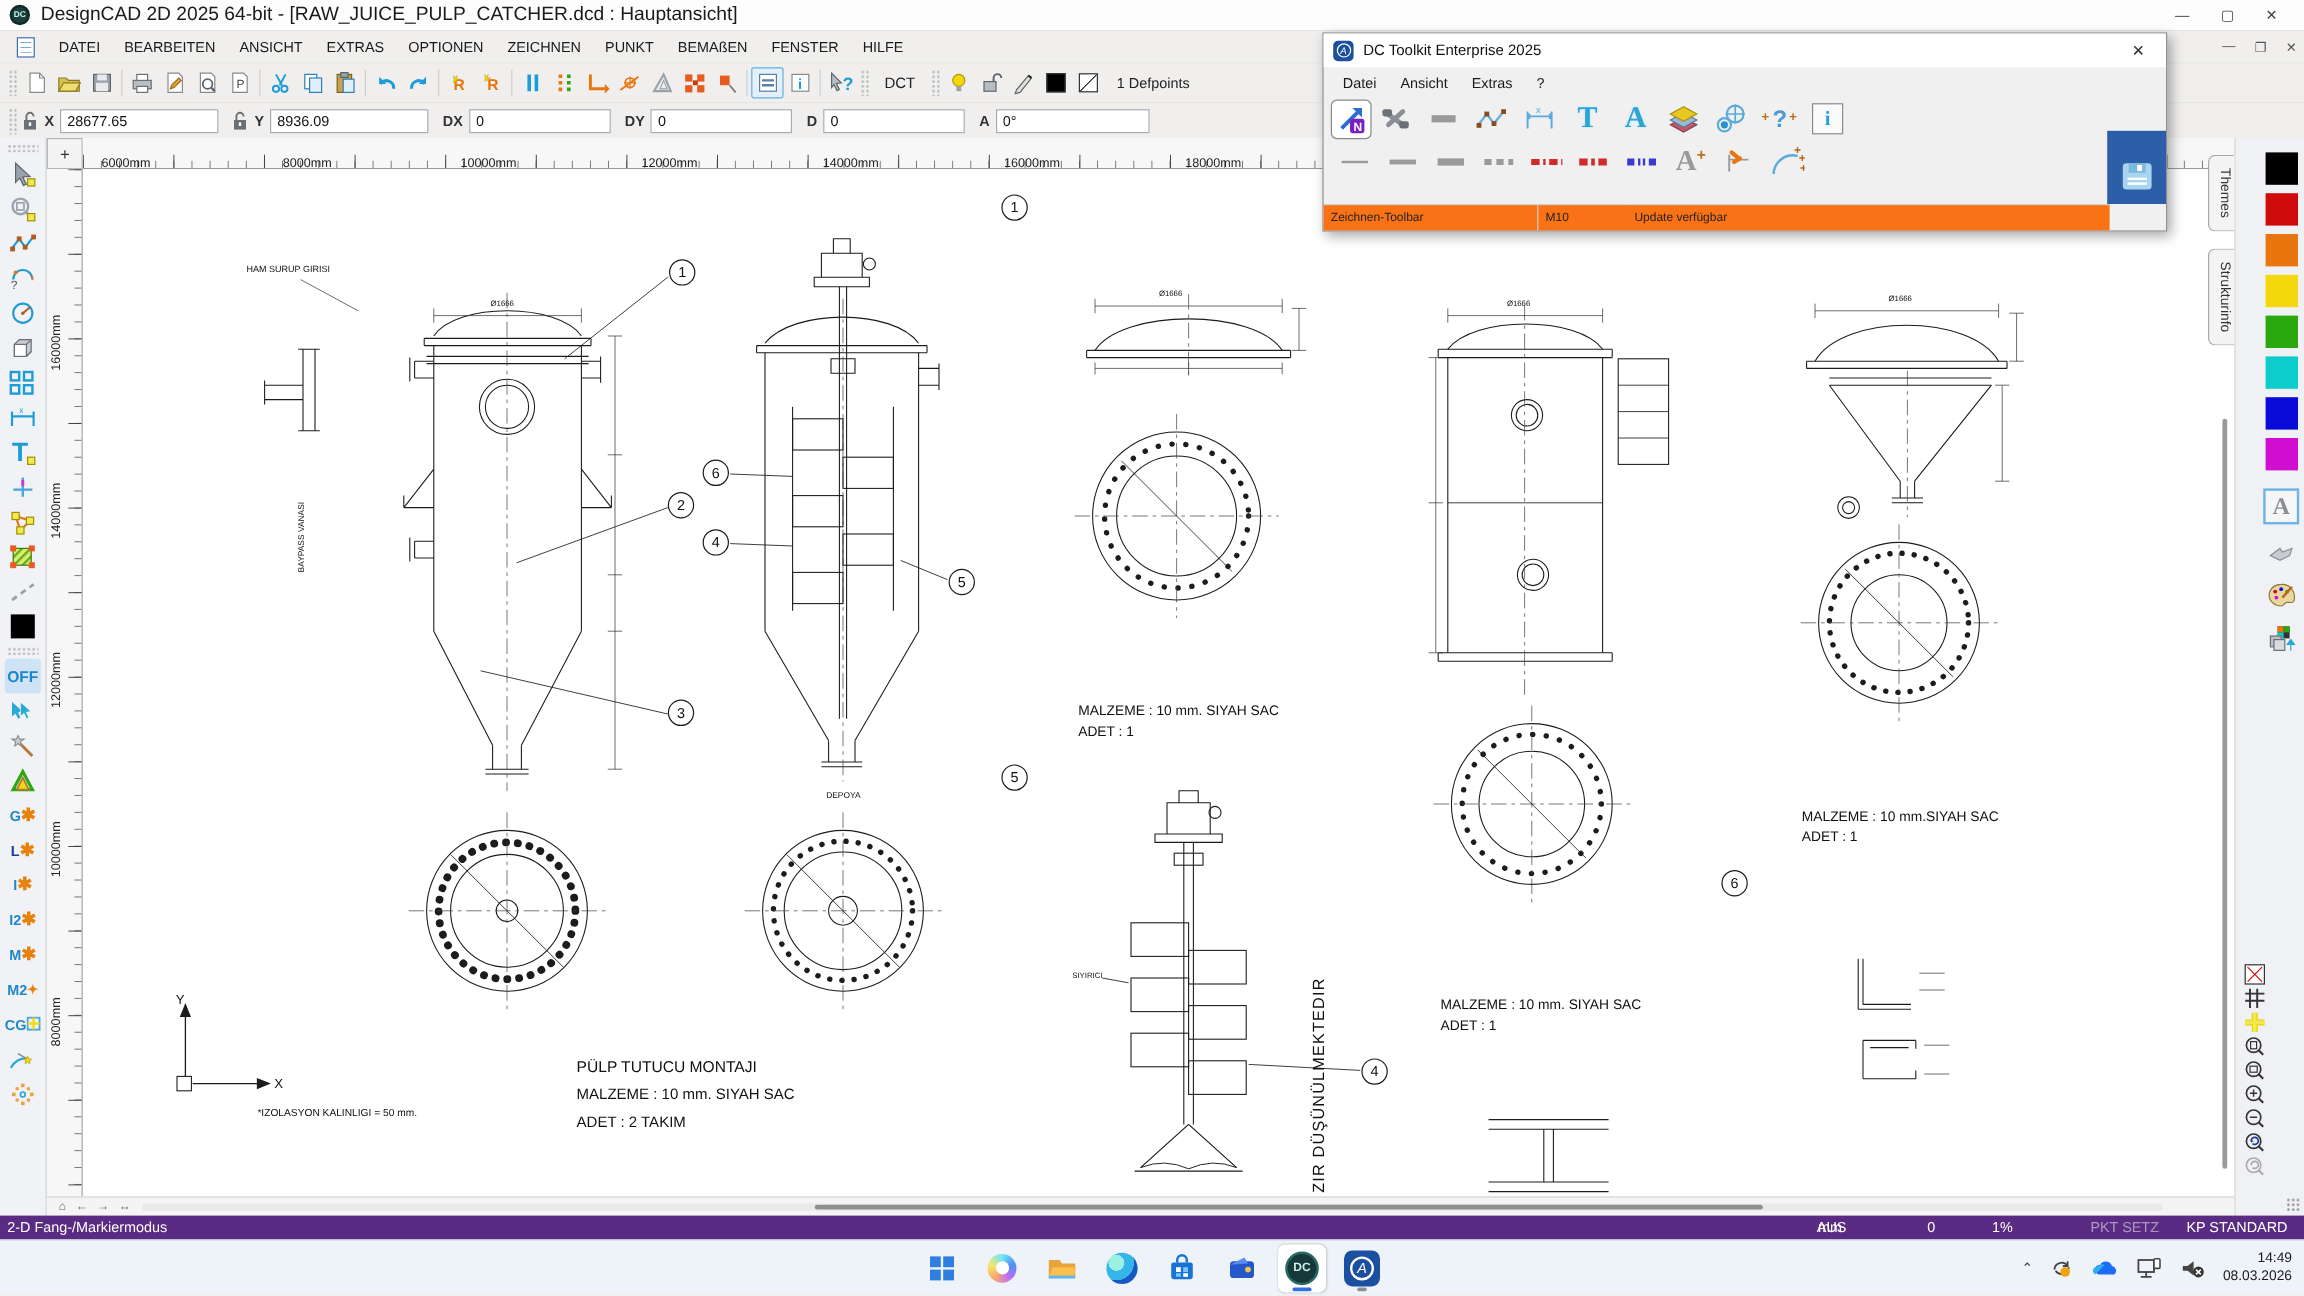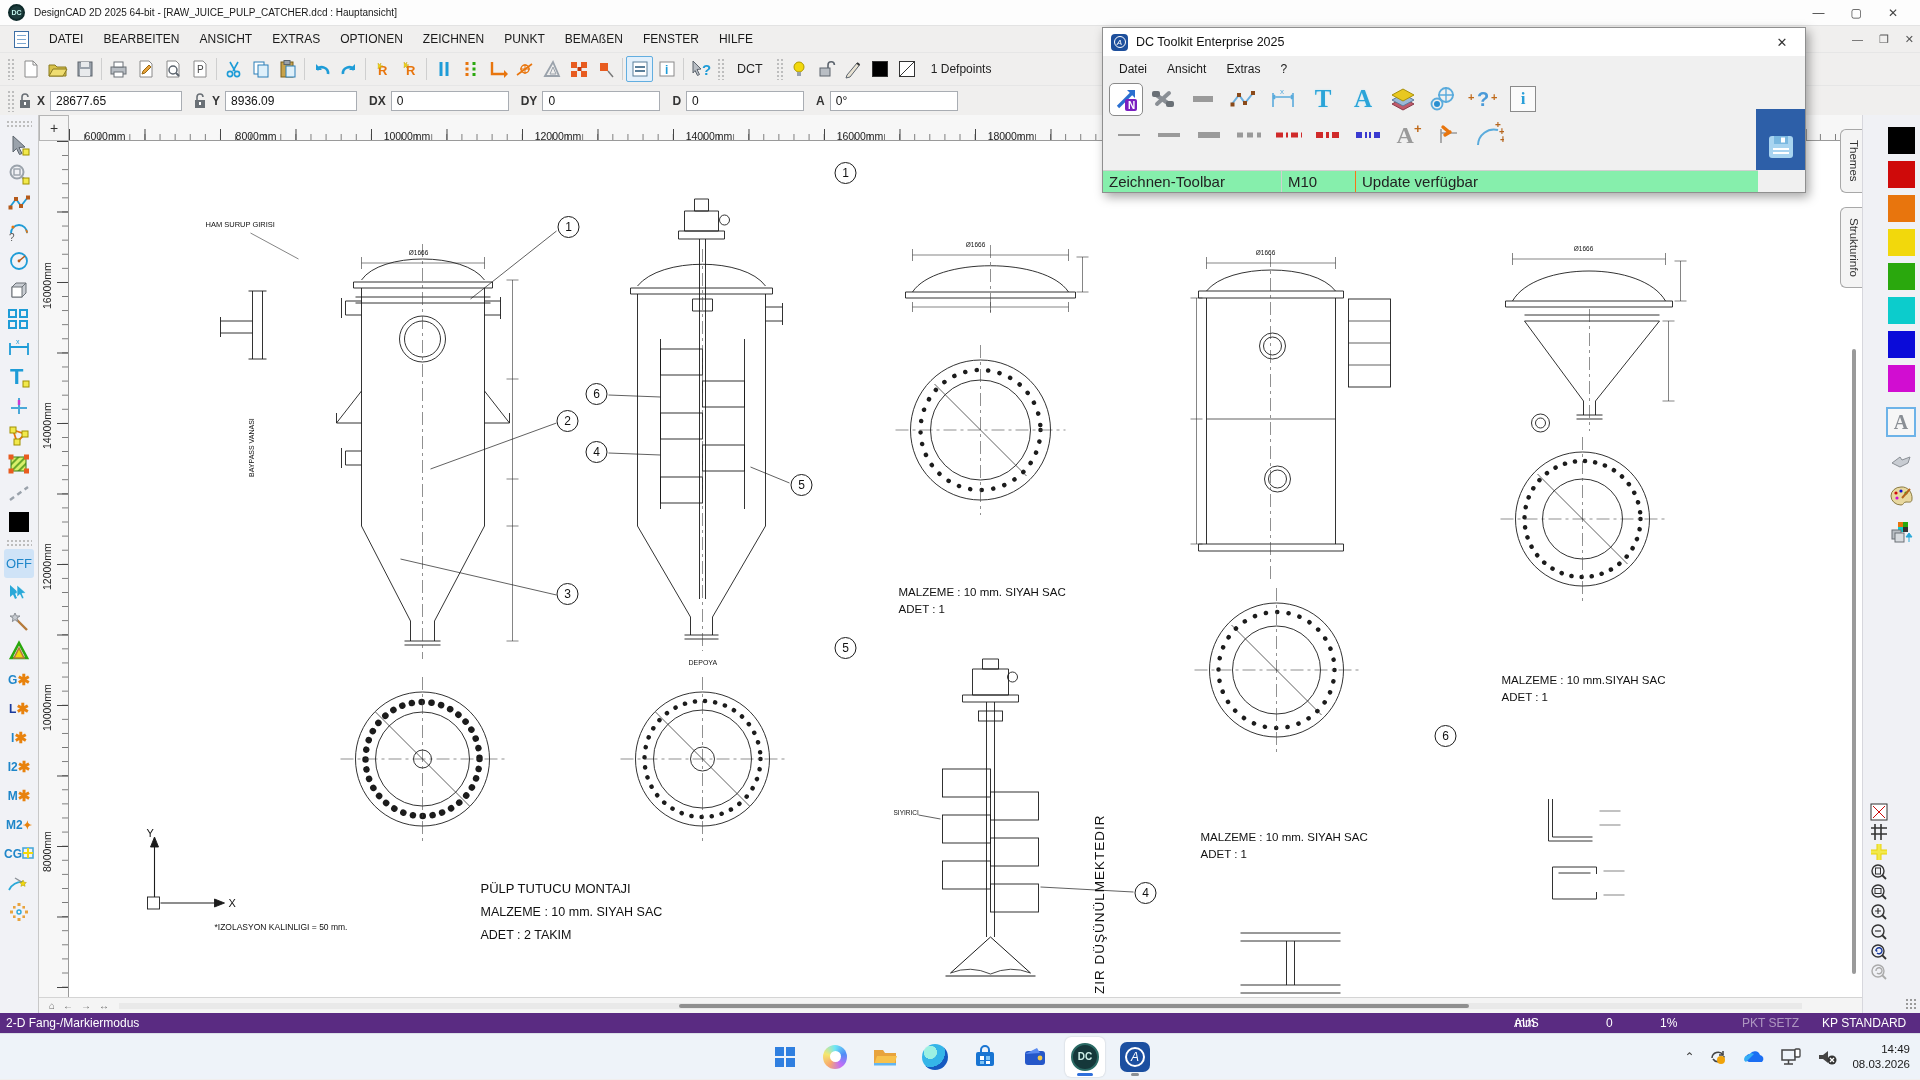--- a/index.html
+++ b/index.html
@@ -1,19 +1,19 @@
 <!DOCTYPE html>
 <html><head>
 <meta charset="utf-8">
 <style>
   *{margin:0;padding:0;box-sizing:border-box}
   html,body{width:1920px;height:1080px;overflow:hidden;font-family:"Liberation Sans",sans-serif;background:#f0efee;-webkit-font-smoothing:antialiased}
   .titlebar{height:26px;background:#fdfdfd;display:flex;align-items:center;padding:0 8px;border-bottom:1px solid #e3e3e3}
   .dc-logo{width:17px;height:17px;border-radius:50%;background:#1d3c3c;color:#bff3ea;font-size:7px;font-weight:bold;display:flex;align-items:center;justify-content:center;margin-right:9px;border:2px solid #0e2a2a}
-  .title-text{font-size:10px;color:#1a1a1a}
+  .title-text{font-size:16px;color:#1a1a1a}
   .win-controls{margin-left:auto;display:flex;gap:26px;color:#444;font-size:12px;padding-right:14px}
   .win-controls span{cursor:default}
   .menubar{height:26px;background:#f0efee;display:flex;align-items:center;padding:0 6px;font-size:12px;color:#1a1a1a;position:relative}
   .menu-doc{width:15px;height:17px;border:1px solid #3c6ea5;background:#fff;margin:0 10px 0 8px;position:relative}
   .menu-doc:before{content:"";position:absolute;inset:3px 2px;background:repeating-linear-gradient(180deg,#7da7cf 0 1px,transparent 1px 4px)}
   .menu-item{padding:4px 10px;cursor:default}
   .mdi-controls{position:absolute;right:6px;display:flex;gap:16px;color:#555;font-size:11px}
   .toolbar{height:33px;background:#f0efee;display:flex;align-items:center;padding:0 4px;border-top:1px solid #e6e6e6}
   .grip{width:7px;height:22px;background-image:radial-gradient(#bdbdbd 1px,transparent 1.2px);background-size:4px 4px;margin:0 3px;flex:0 0 auto}
   .hgrip{height:7px;width:26px;background-image:radial-gradient(#bdbdbd 1px,transparent 1.2px);background-size:4px 4px;margin:3px auto}
@@ -68,21 +68,21 @@
   .clock{font-size:11.5px;text-align:right;line-height:1.3;color:#1a1a1a}
   .toolkit{position:absolute;left:1102px;top:27px;width:704px;height:166px;background:#f0f0f0;border:1px solid #8f8f8f;box-shadow:3px 4px 10px rgba(0,0,0,.35);z-index:50;display:flex;flex-direction:column}
   .tk-title{height:28px;background:#fff;display:flex;align-items:center;padding:0 8px;font-size:12.5px;color:#111}
   .tk-logo{width:17px;height:17px;border-radius:4px;background:#1d4f9c;color:#fff;display:flex;align-items:center;justify-content:center;font-size:10px;margin-right:8px}
   .tk-close{margin-left:auto;color:#333;font-size:13px;width:30px;text-align:center}
   .tk-menu{height:25px;display:flex;align-items:center;font-size:12px;color:#1a1a1a;padding:0 6px}
   .tk-menu span{padding:3px 10px}
   .tk-rows{position:relative;flex:1}
   .tk-row{display:flex;align-items:center;height:36px;padding-left:6px}
   .tk-ic{width:40px;height:33px;display:flex;align-items:center;justify-content:center;flex:0 0 auto}
-  .tk-status{height:22px;background:#86efac;border-top:1px solid #d0d0d0;display:flex;font-size:15px;color:#222;align-items:center;width:655px}
+  .tk-status{height:22px;background:#f97316;border-top:1px solid #d0d0d0;display:flex;font-size:10px;color:#222;align-items:center;width:655px}
   .tk-status .c1{width:179px;padding-left:6px;border-right:1px solid #cfcfcf;height:100%;display:flex;align-items:center}
   .tk-status .c2{width:74px;padding-left:6px;border-right:1px solid #f97316;height:100%;display:flex;align-items:center}
   .tk-status .c3{padding-left:6px}
   .tk-blue{position:absolute;right:0;top:28px;bottom:0;width:49px;background:#2d5fa8;display:flex;align-items:flex-start;justify-content:center;padding-top:26px}
   .bigT{font-family:"Liberation Serif",serif;font-weight:bold;color:#2ba4d8;font-size:25px;text-shadow:0 0 2px #bfe7f7}
   text{font-family:"Liberation Sans",sans-serif}
 </style>
 </head>
 <body>
 
@@ -438,21 +438,21 @@
     <div class="lt-ic">
         <svg width="24" height="22">
           <path d="M3 18L21 5" stroke="#9aa2ab" stroke-width="2.4" stroke-dasharray="5 4"></path>
         </svg>
       </div>
     <div class="lt-ic">
         <div style="width:20px;height:20px;background:#000"></div>
       </div>
     <div class="hgrip"></div>
     <div class="lt-ic on">
-        <span style="color:#1f86c9;font-weight:normal;font-size:13px">OFF</span>
+        <span style="color:#1f86c9;font-weight:bold;font-size:13px">OFF</span>
       </div>
     <div class="lt-ic">
         <svg width="24" height="22">
           <path d="M3 3l9 8-4 .5 2 4.5-2 1-2-4.5L3 15z" fill="#2aa8d8"></path>
           <path d="M10 3l9 8-4 .5 2 4.5-2 1-2-4.5-3 2.5z" fill="#2aa8d8" stroke="#fff" stroke-width=".6"></path>
         </svg>
       </div>
     <div class="lt-ic">
         <svg width="22" height="22">
           <path d="M8 8l11 11" stroke="#b57a3a" stroke-width="2.4"></path>

